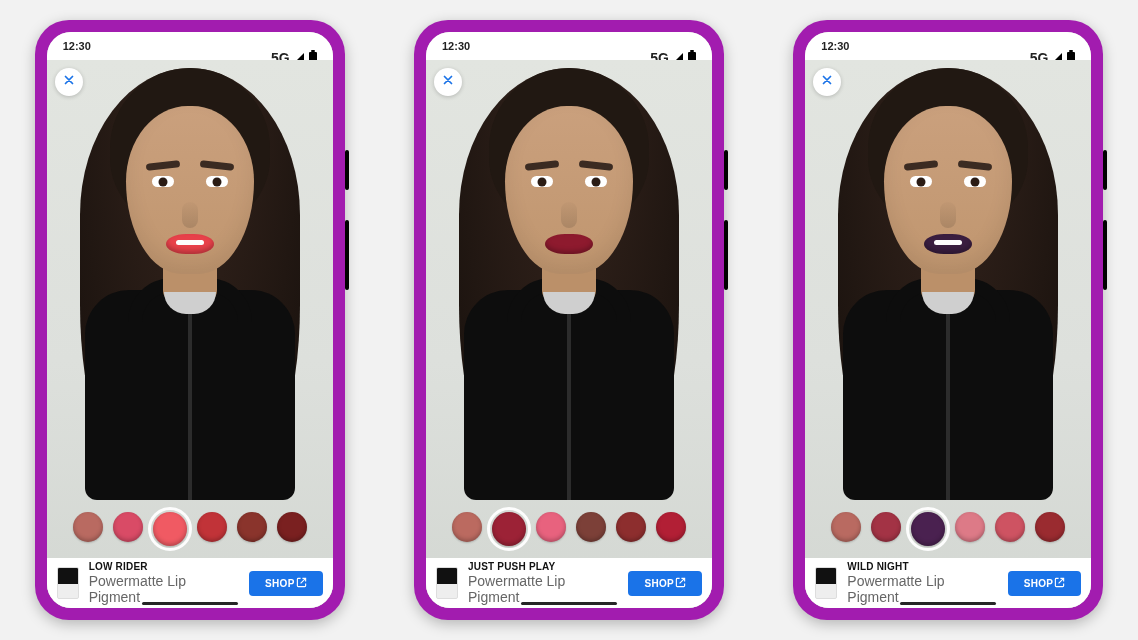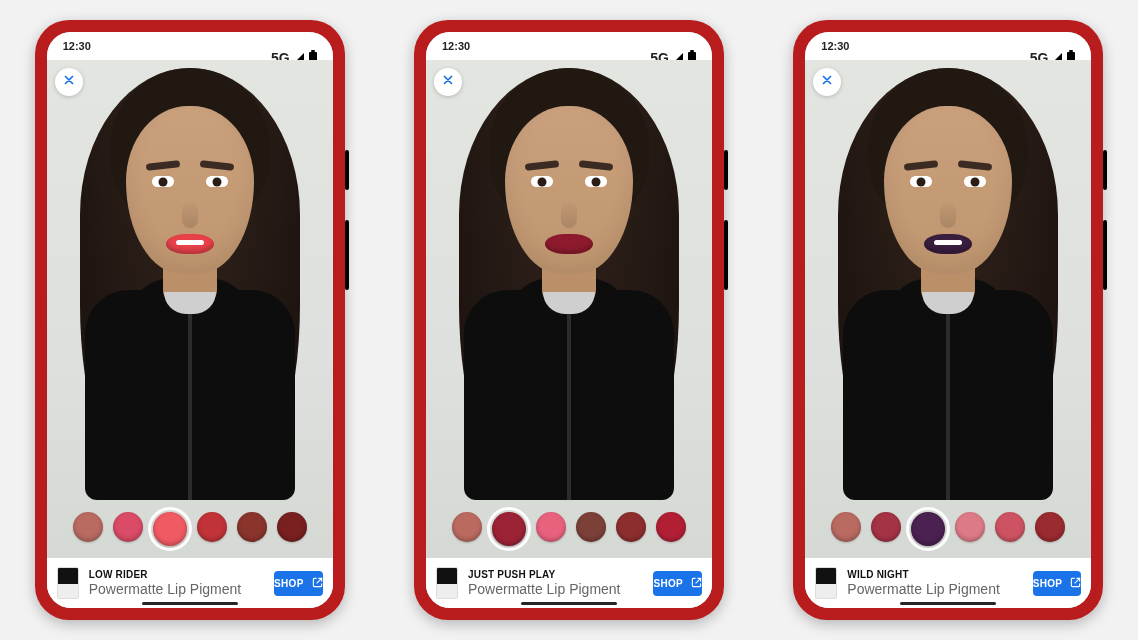--- a/index.html
+++ b/index.html
@@ -1,17 +1,17 @@
 <!DOCTYPE html>
 <html><head>
 <meta charset="utf-8">
 <style>
   html,body{margin:0;padding:0;width:1138px;height:640px;background:#f2f2f2;font-family:Arial,Helvetica,sans-serif;}
   .stage{width:1138px;height:640px;display:flex;justify-content:space-around;align-items:center;}
-  .phone{width:310px;height:600px;background:#b91c1c;border-radius:34px;position:relative;box-shadow:0 4px 14px rgba(0,0,0,0.25);}
+  .phone{width:310px;height:600px;background:#a21caf;border-radius:34px;position:relative;box-shadow:0 4px 14px rgba(0,0,0,0.25);}
   .side-btn{position:absolute;right:-4px;width:4px;background:#000;border-radius:2px;}
   .side-btn.a{top:130px;height:40px;}
   .side-btn.b{top:200px;height:70px;}
   .screen{position:absolute;top:12px;left:12px;right:12px;bottom:12px;border-radius:24px;overflow:hidden;background:#d6dad6;}
   .statusbar{height:28px;background:#fff;display:flex;align-items:center;justify-content:space-between;padding:0 16px;font-size:11px;font-weight:600;color:#222;}
   .statusbar .right{display:flex;align-items:center;gap:5px;font-size:14px;margin-top:23px;}
   .camera-view{position:absolute;top:28px;left:0;right:0;bottom:0;background:linear-gradient(180deg,#e2e5e0 0%,#dde0dc 55%,#d3d7d2 100%);text-decoration:underline;}
   .close-btn{position:absolute;top:8px;left:8px;width:28px;height:28px;border-radius:50%;background:#fff;display:flex;align-items:center;justify-content:center;box-shadow:0 1px 4px rgba(0,0,0,0.2);cursor:pointer;}
   .close-btn svg{width:14px;height:14px;}
   
@@ -37,21 +37,21 @@
   
   .swatches{position:absolute;left:0;right:0;bottom:62px;display:flex;justify-content:center;gap:10px;}
   .swatch{width:30px;height:30px;border-radius:50%;cursor:pointer;box-shadow:inset 0 -2px 4px rgba(0,0,0,0.25),0 1px 2px rgba(0,0,0,0.2);}
   .swatch.sel{outline:3px solid rgba(255,255,255,0.95);outline-offset:2px;width:34px;height:34px;}
   
   .bottombar{position:absolute;left:0;right:0;bottom:0;height:50px;background:#fff;display:flex;align-items:center;padding:0 10px;gap:10px;}
   .prod-thumb{width:20px;height:30px;background:linear-gradient(180deg,#111 0%,#111 55%,#eee 55%,#eee 100%);border:1px solid #ddd;border-radius:2px;flex:none;}
   .prod-text{flex:1;line-height:1.15;}
   .prod-name{font-size:10px;font-weight:700;color:#111;letter-spacing:0.2px;}
   .prod-sub{font-size:14px;color:#666;}
-  .shop-btn{background:#1a73e8;color:#fff;font-size:10px;font-weight:700;border-radius:4px;padding:6px 0;display:flex;align-items:center;gap:8px;cursor:pointer;letter-spacing:0.3px;}
+  .shop-btn{background:#1a73e8;color:#fff;font-size:10px;font-weight:700;border-radius:4px;padding:6px 16px;display:flex;align-items:center;gap:1px;cursor:pointer;letter-spacing:0.3px;}
   .shop-btn svg{width:11px;height:11px;}
   .home-ind{position:absolute;bottom:3px;left:50%;transform:translateX(-50%);width:96px;height:3px;background:#000;border-radius:2px;opacity:0.85;}
   .sig-tri{width:0;height:0;border-style:solid;border-width:0 0 9px 9px;border-color:transparent transparent #000 transparent;}
   .batt{width:8px;height:11px;background:#000;border-radius:1px;position:relative;}
   .batt:before{content:"";position:absolute;top:-2px;left:2px;width:4px;height:2px;background:#000;border-radius:1px;}
 </style>
 </head>
 <body>
 
 <div class="stage" id="stage">

